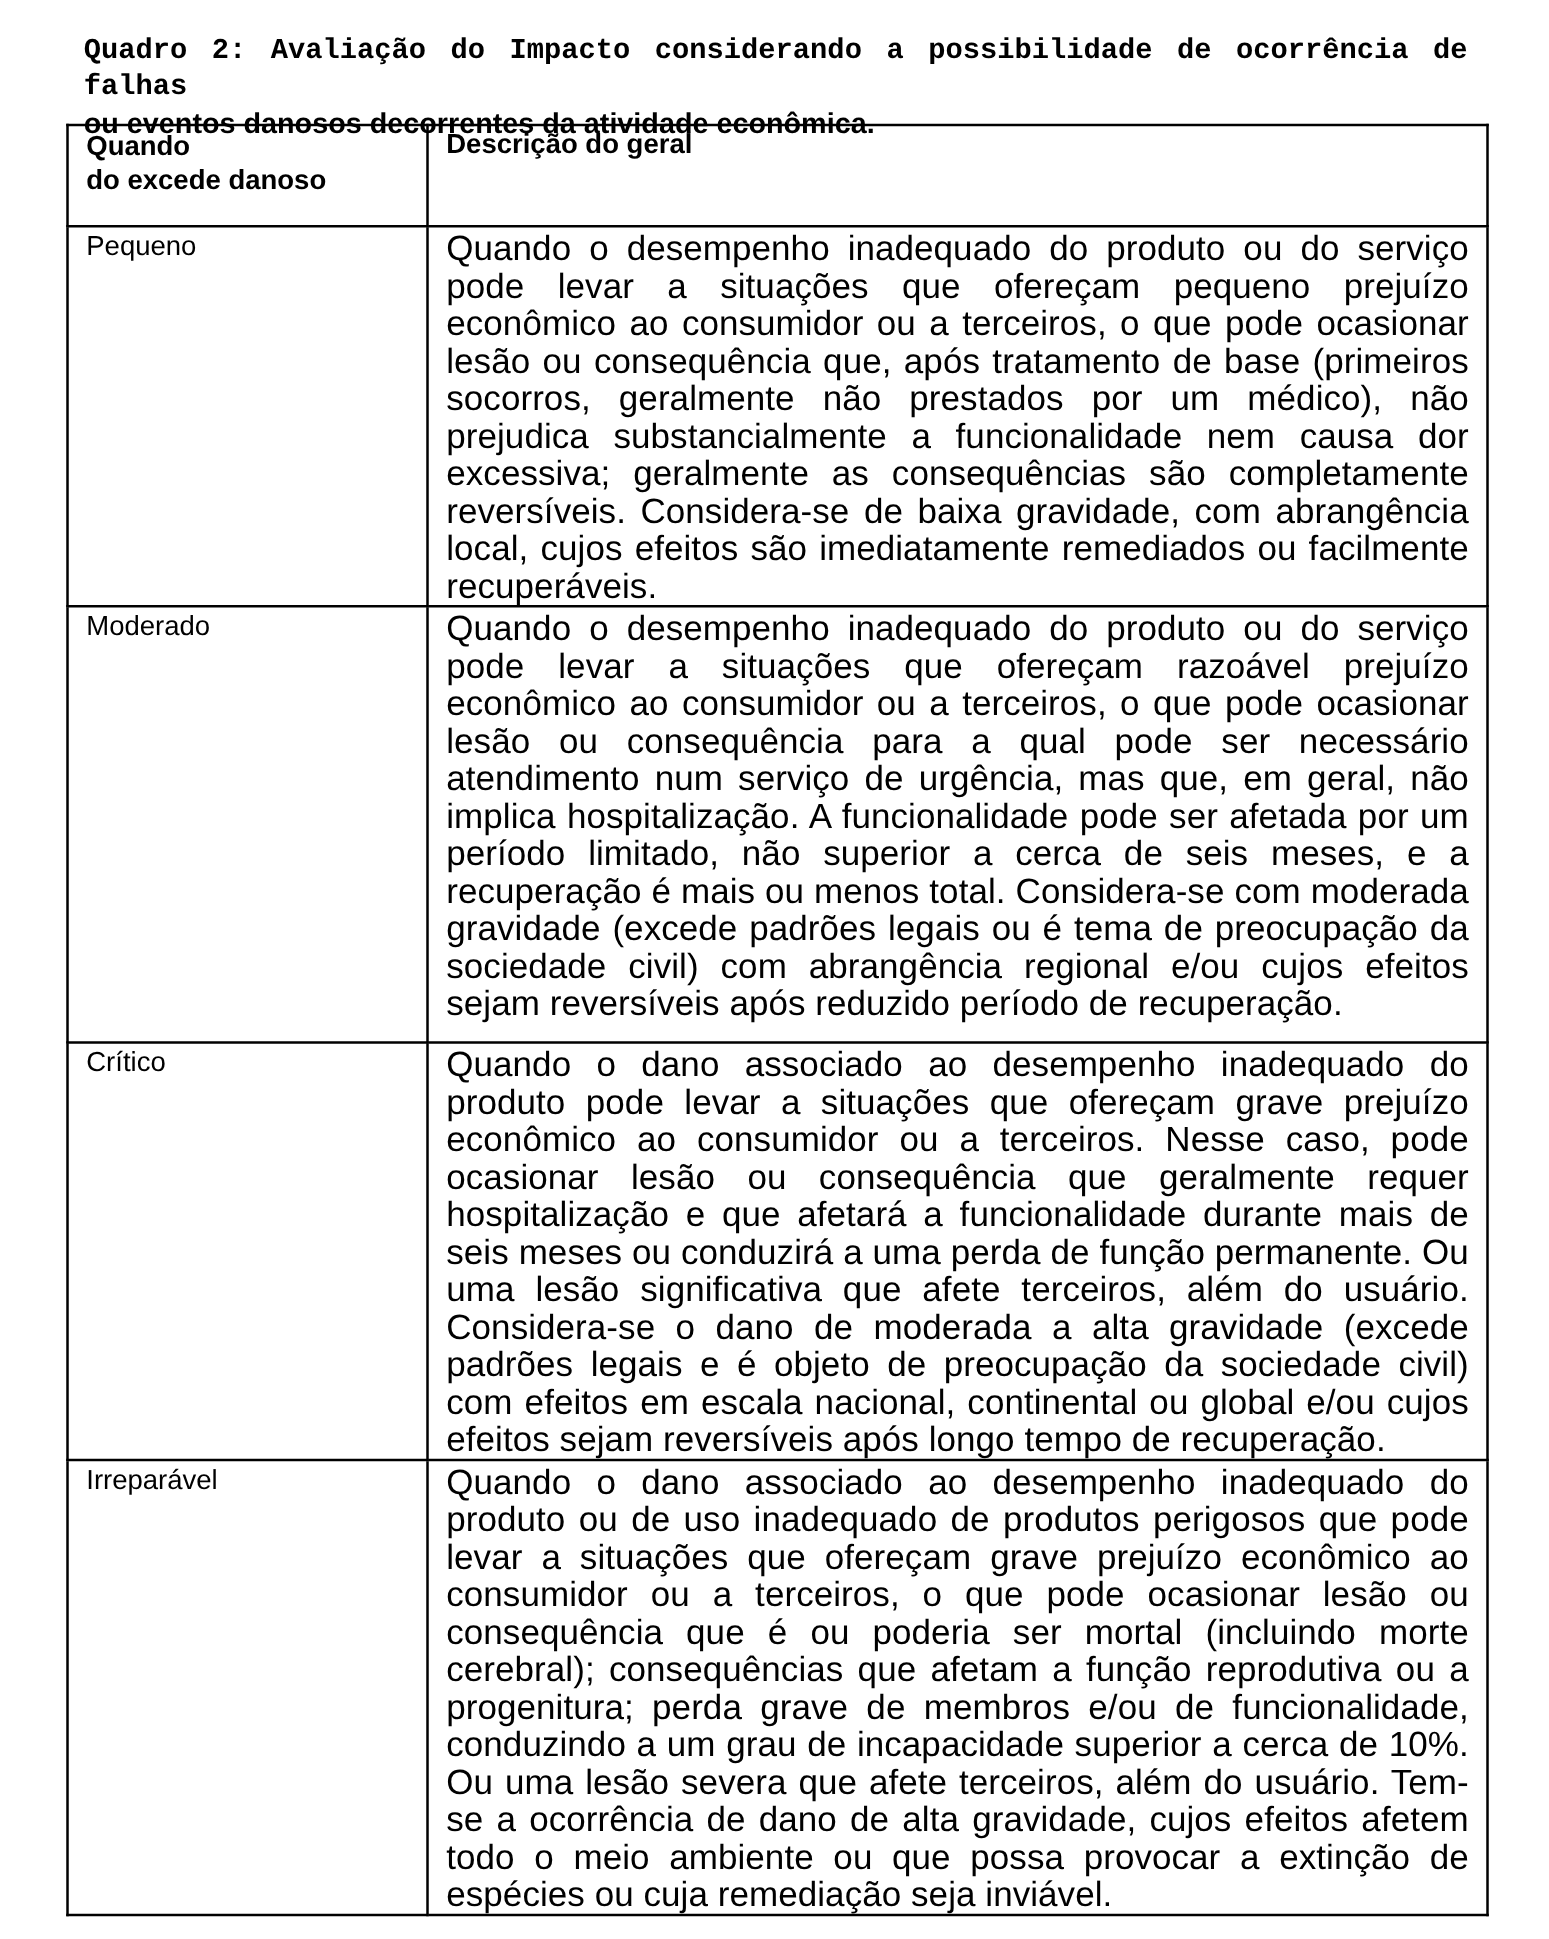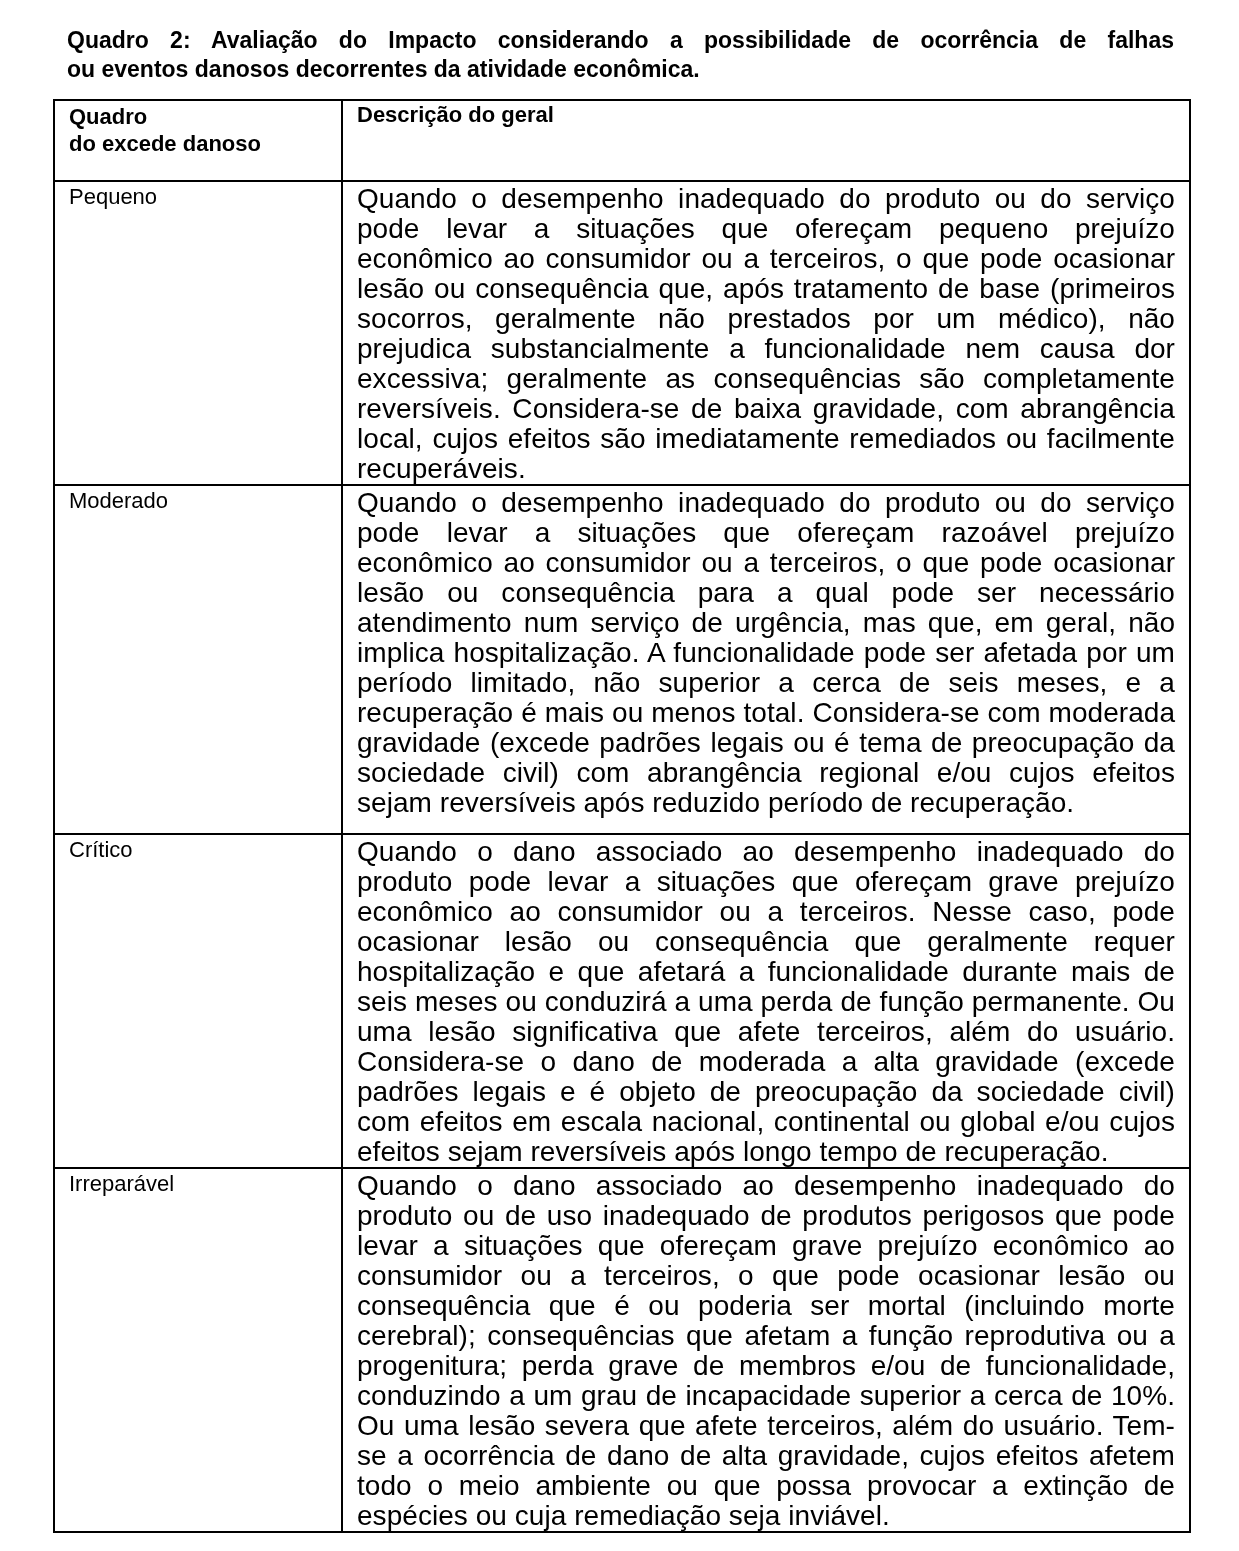--- a/index.html
+++ b/index.html
@@ -24,20 +24,21 @@
     font-size: 23px;
     line-height: 29px;
     text-align: justify;
     text-align-last: left;
     margin: 0;
   }
   .caption .line1 {
     display: block;
     text-align: justify;
     text-align-last: justify;
+    font-family: Liberation Mono, monospace;
   }
   .caption .line2 {
     display: block;
   }
   table.quadro {
     position: absolute;
     left: 53px;
     top: 99px;
     width: 1136px;
     border-collapse: collapse;
@@ -95,21 +96,21 @@
 
 <table class="quadro">
   <colgroup>
     <col class="c1">
     <col class="c2">
   </colgroup>
   <tbody>
       <tr class="hdr">
     <th class="h1">
       <div class="inner">
-        <div>Quadro</div>
+        <div>Quando</div>
         <div>do excede danoso</div>
       </div>
     </th>
     <th>
       <div class="inner">Descrição do geral</div>
     </th>
   </tr>
 
   <tr class="r1">
     <td class="level">

